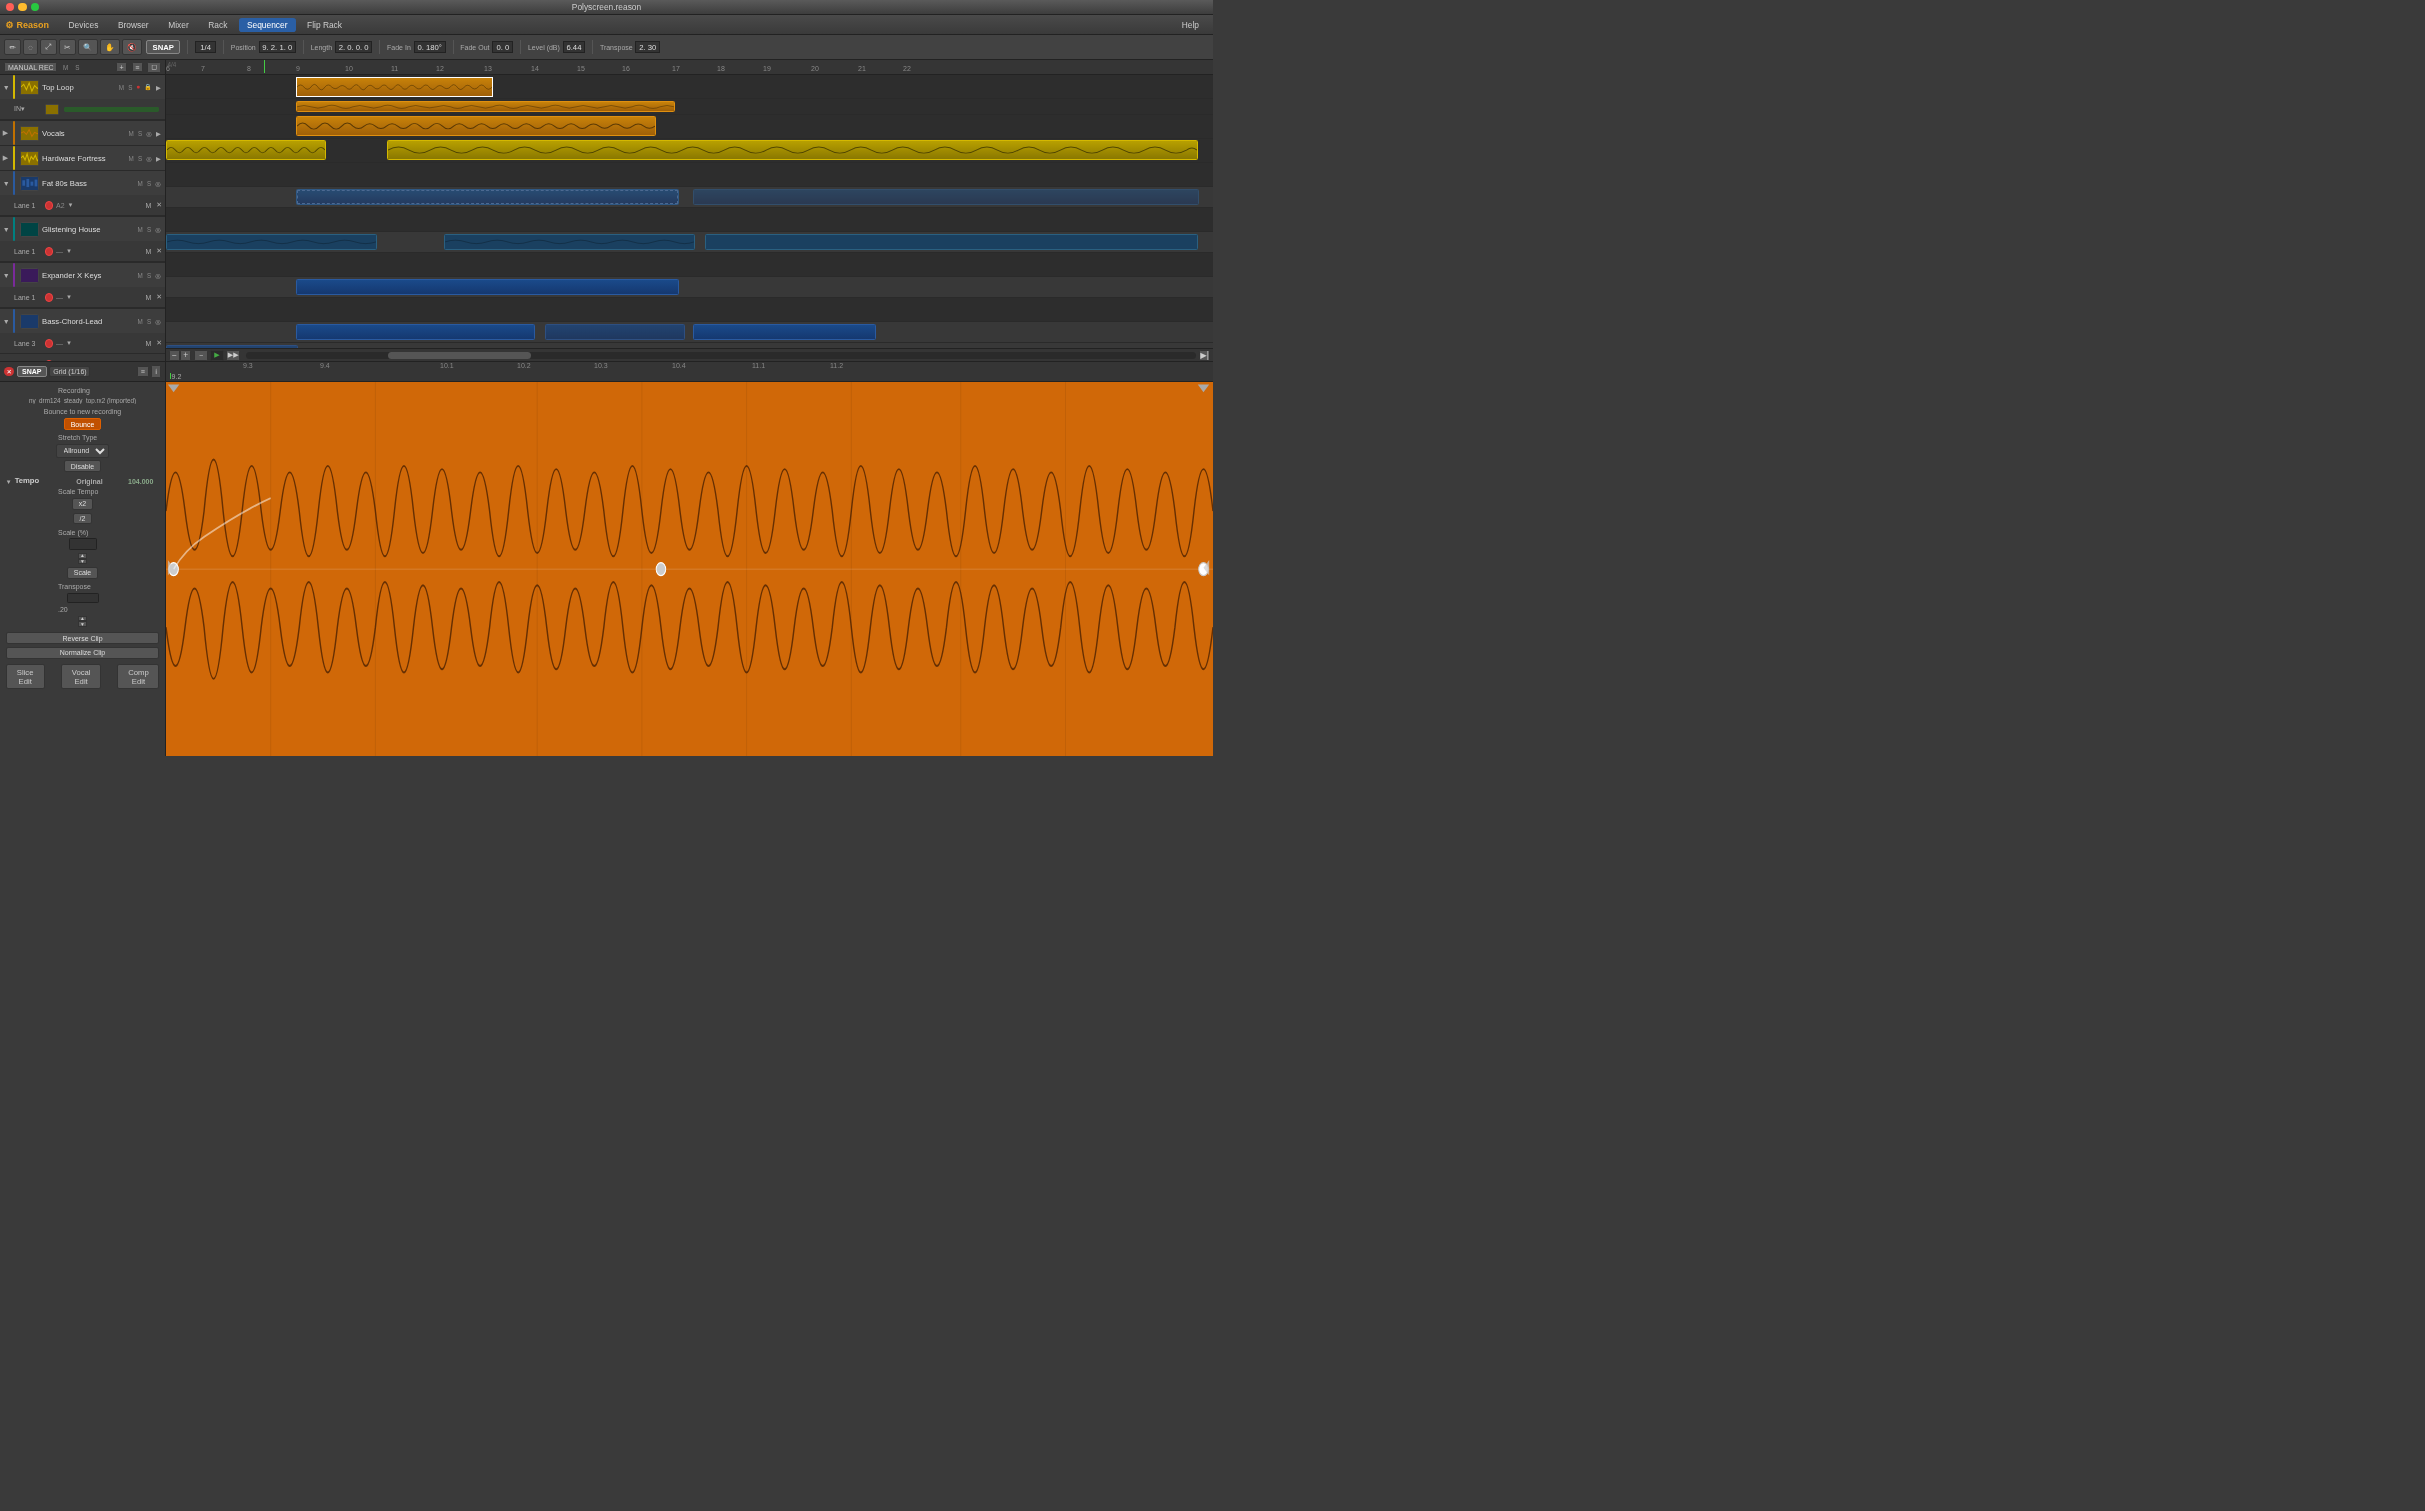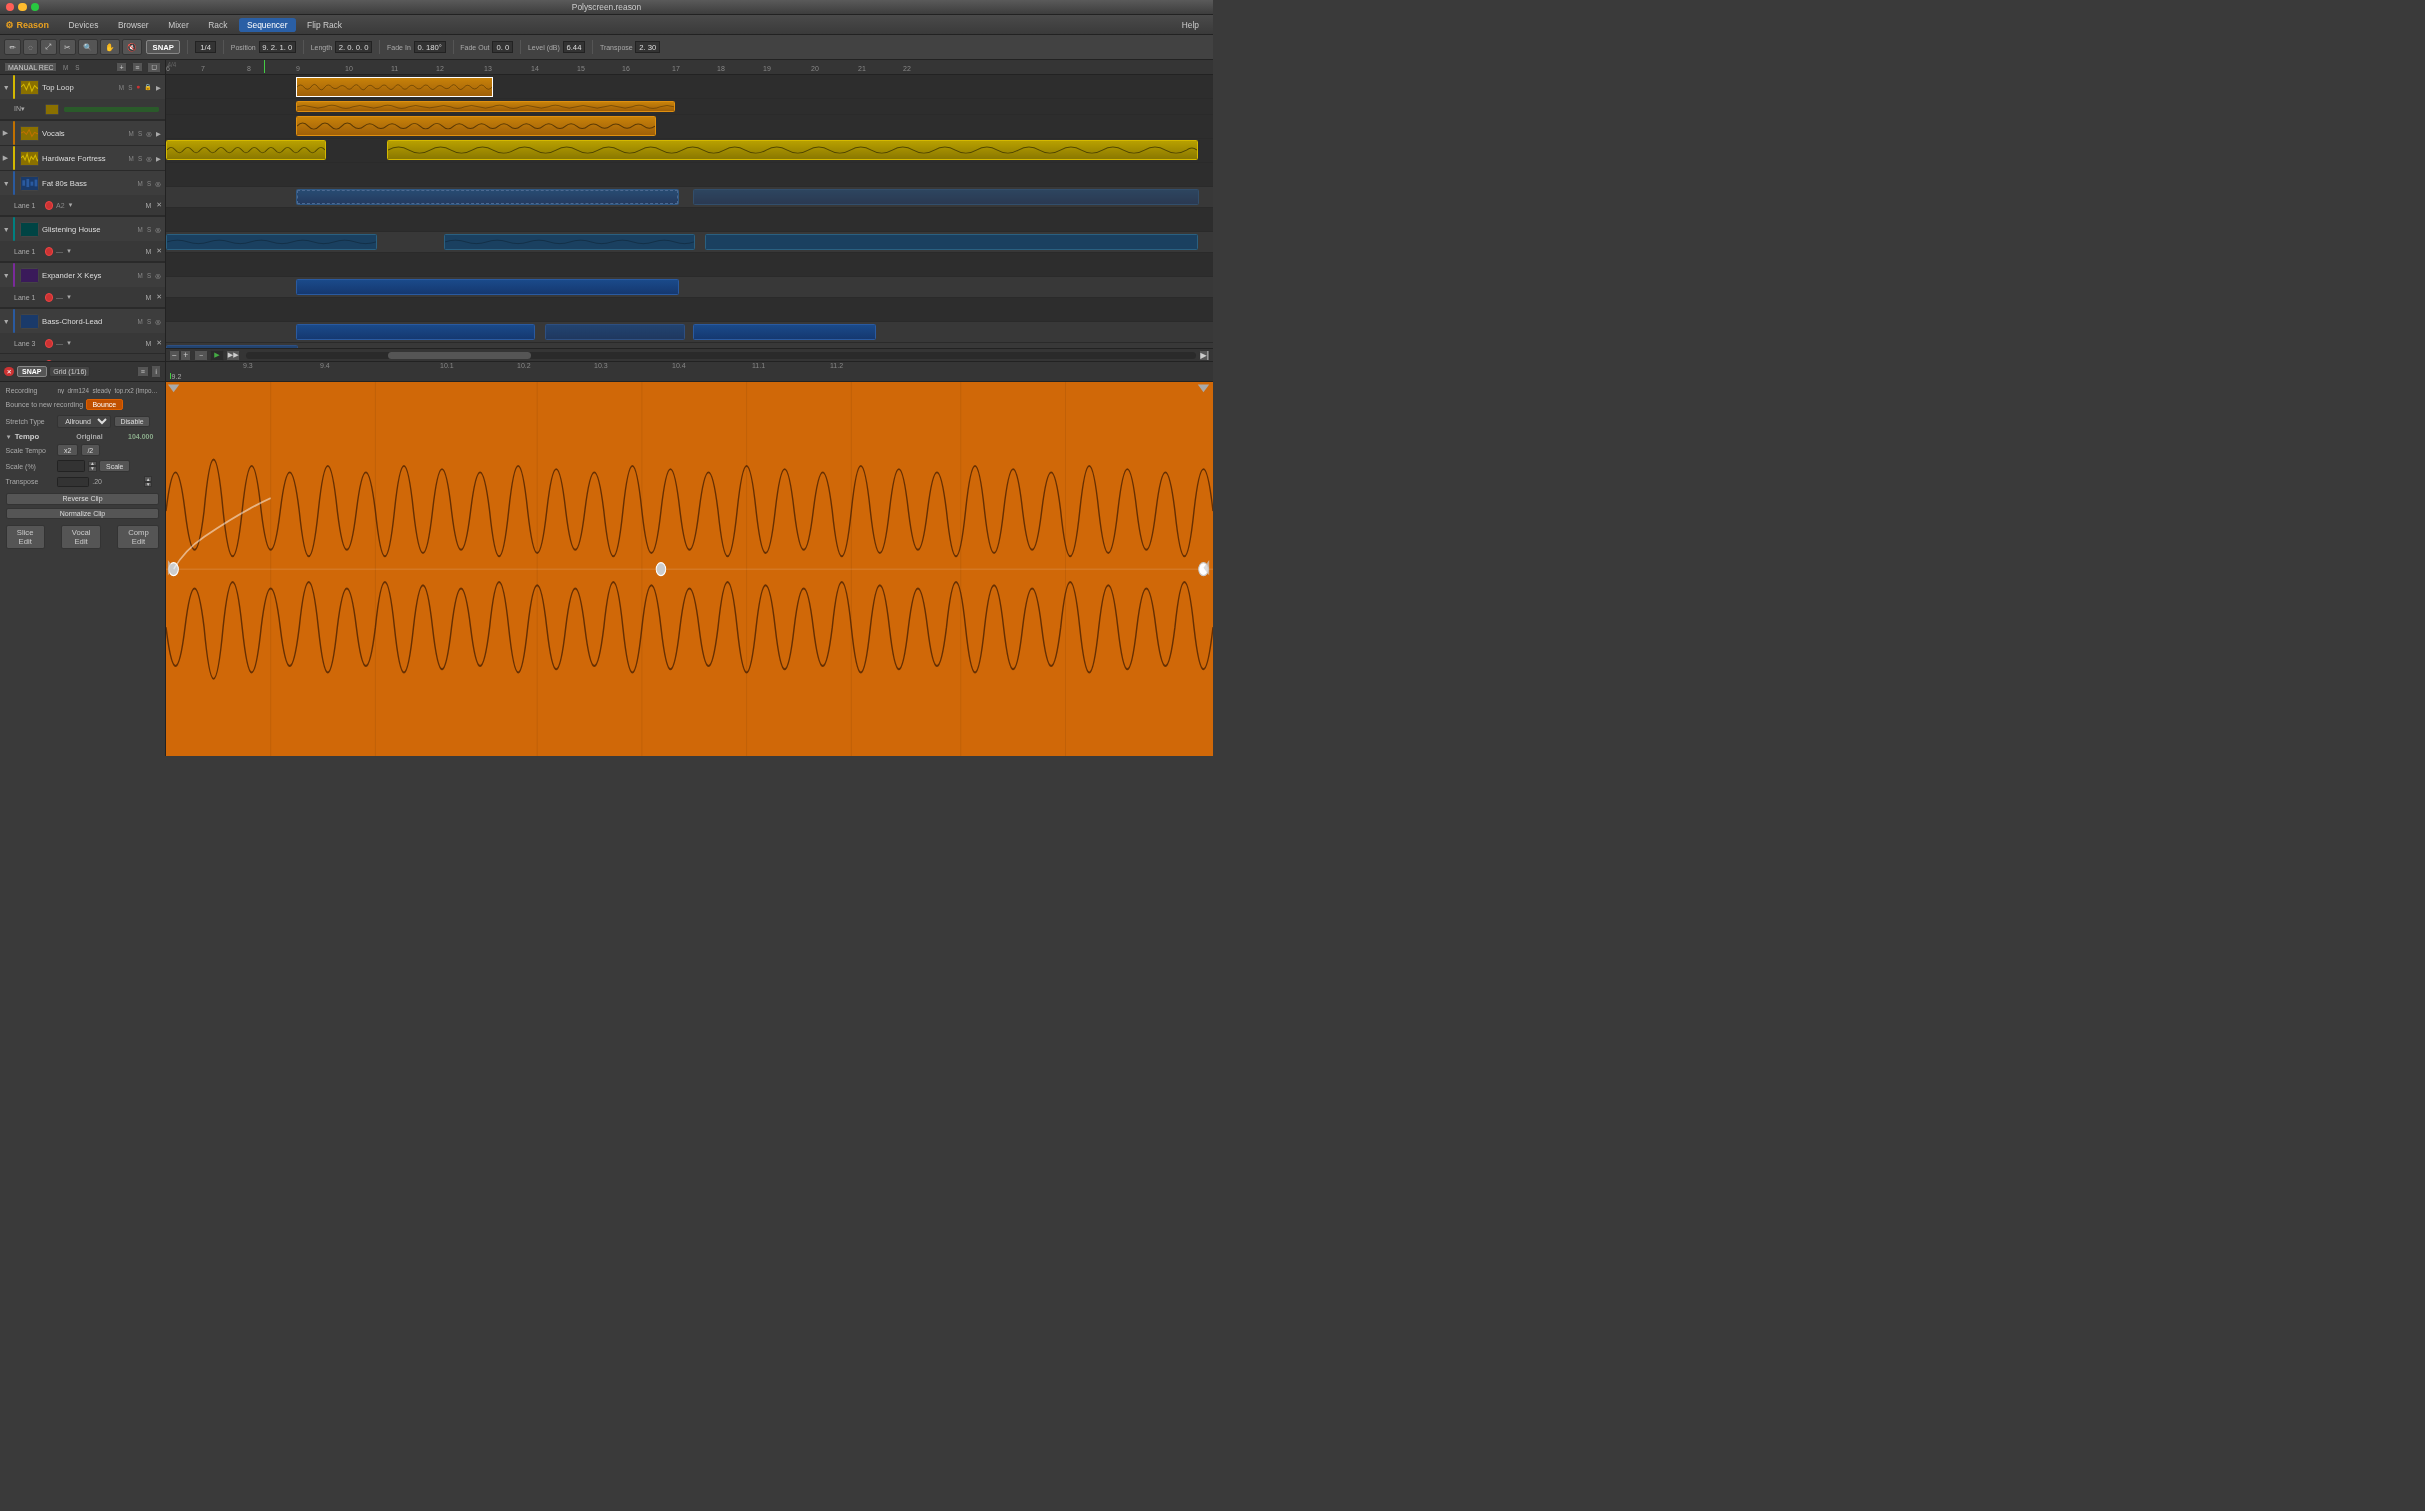--- a/index.html
+++ b/index.html
@@ -429,20 +429,21 @@
     #editor-props {
       padding: 5.6px;
       flex: 1;
       overflow-y: auto;
     }
     .prop-row {
       display: flex;
       align-items: center;
       margin-bottom: 4.2px;
       gap: 2.8px;
+      flex-direction: column;
     }
     .prop-label {
       font-size: 7px;
       color: #aaa;
       min-width: 49px;
     }
     .prop-value {
       font-size: 7px;
       color: #ddd;
       flex: 1;
@@ -481,21 +482,21 @@
       color: #ddd;
       padding: 1.4px 2.8px;
       font-size: 7px;
     }
     .section-header {
       font-size: 7.7px;
       color: #ccc;
       font-weight: bold;
       margin: 4.2px 0 2.8px;
       display: flex;
-      align-items: center;
+      align-items: flex-end;
       gap: 2.8px;
     }
     .section-arrow {
       font-size: 6.3px;
       color: #aaa;
     }
     .prop-number {
       background: #333;
       border: 0.7px solid #222;
       border-radius: 1.4px;

